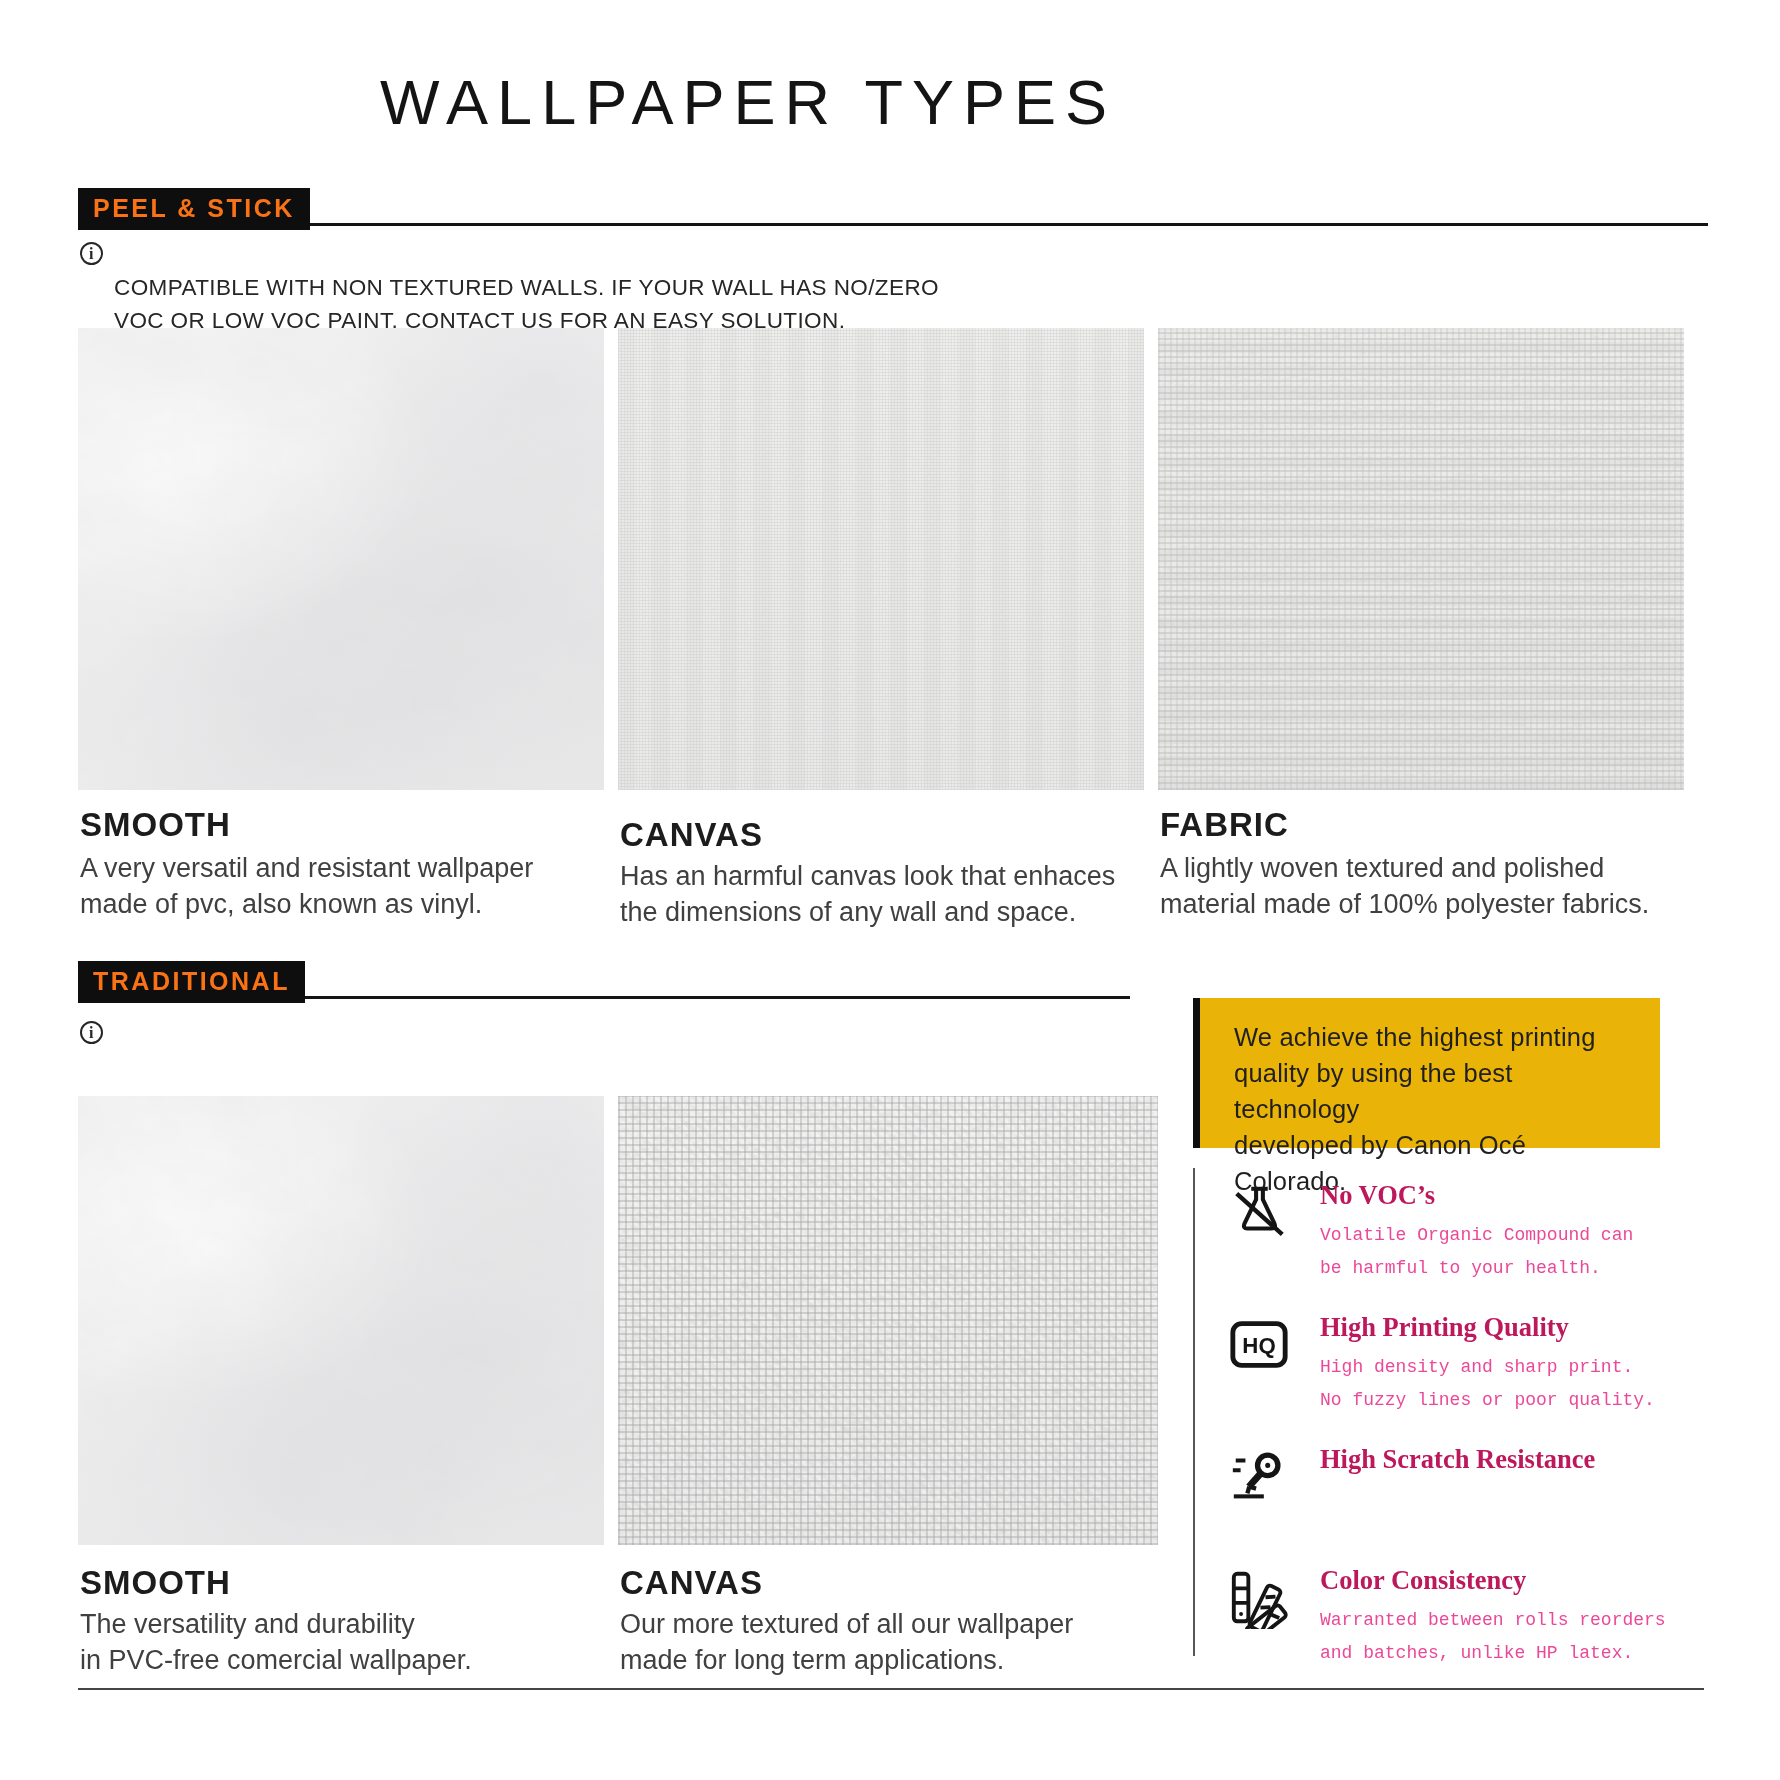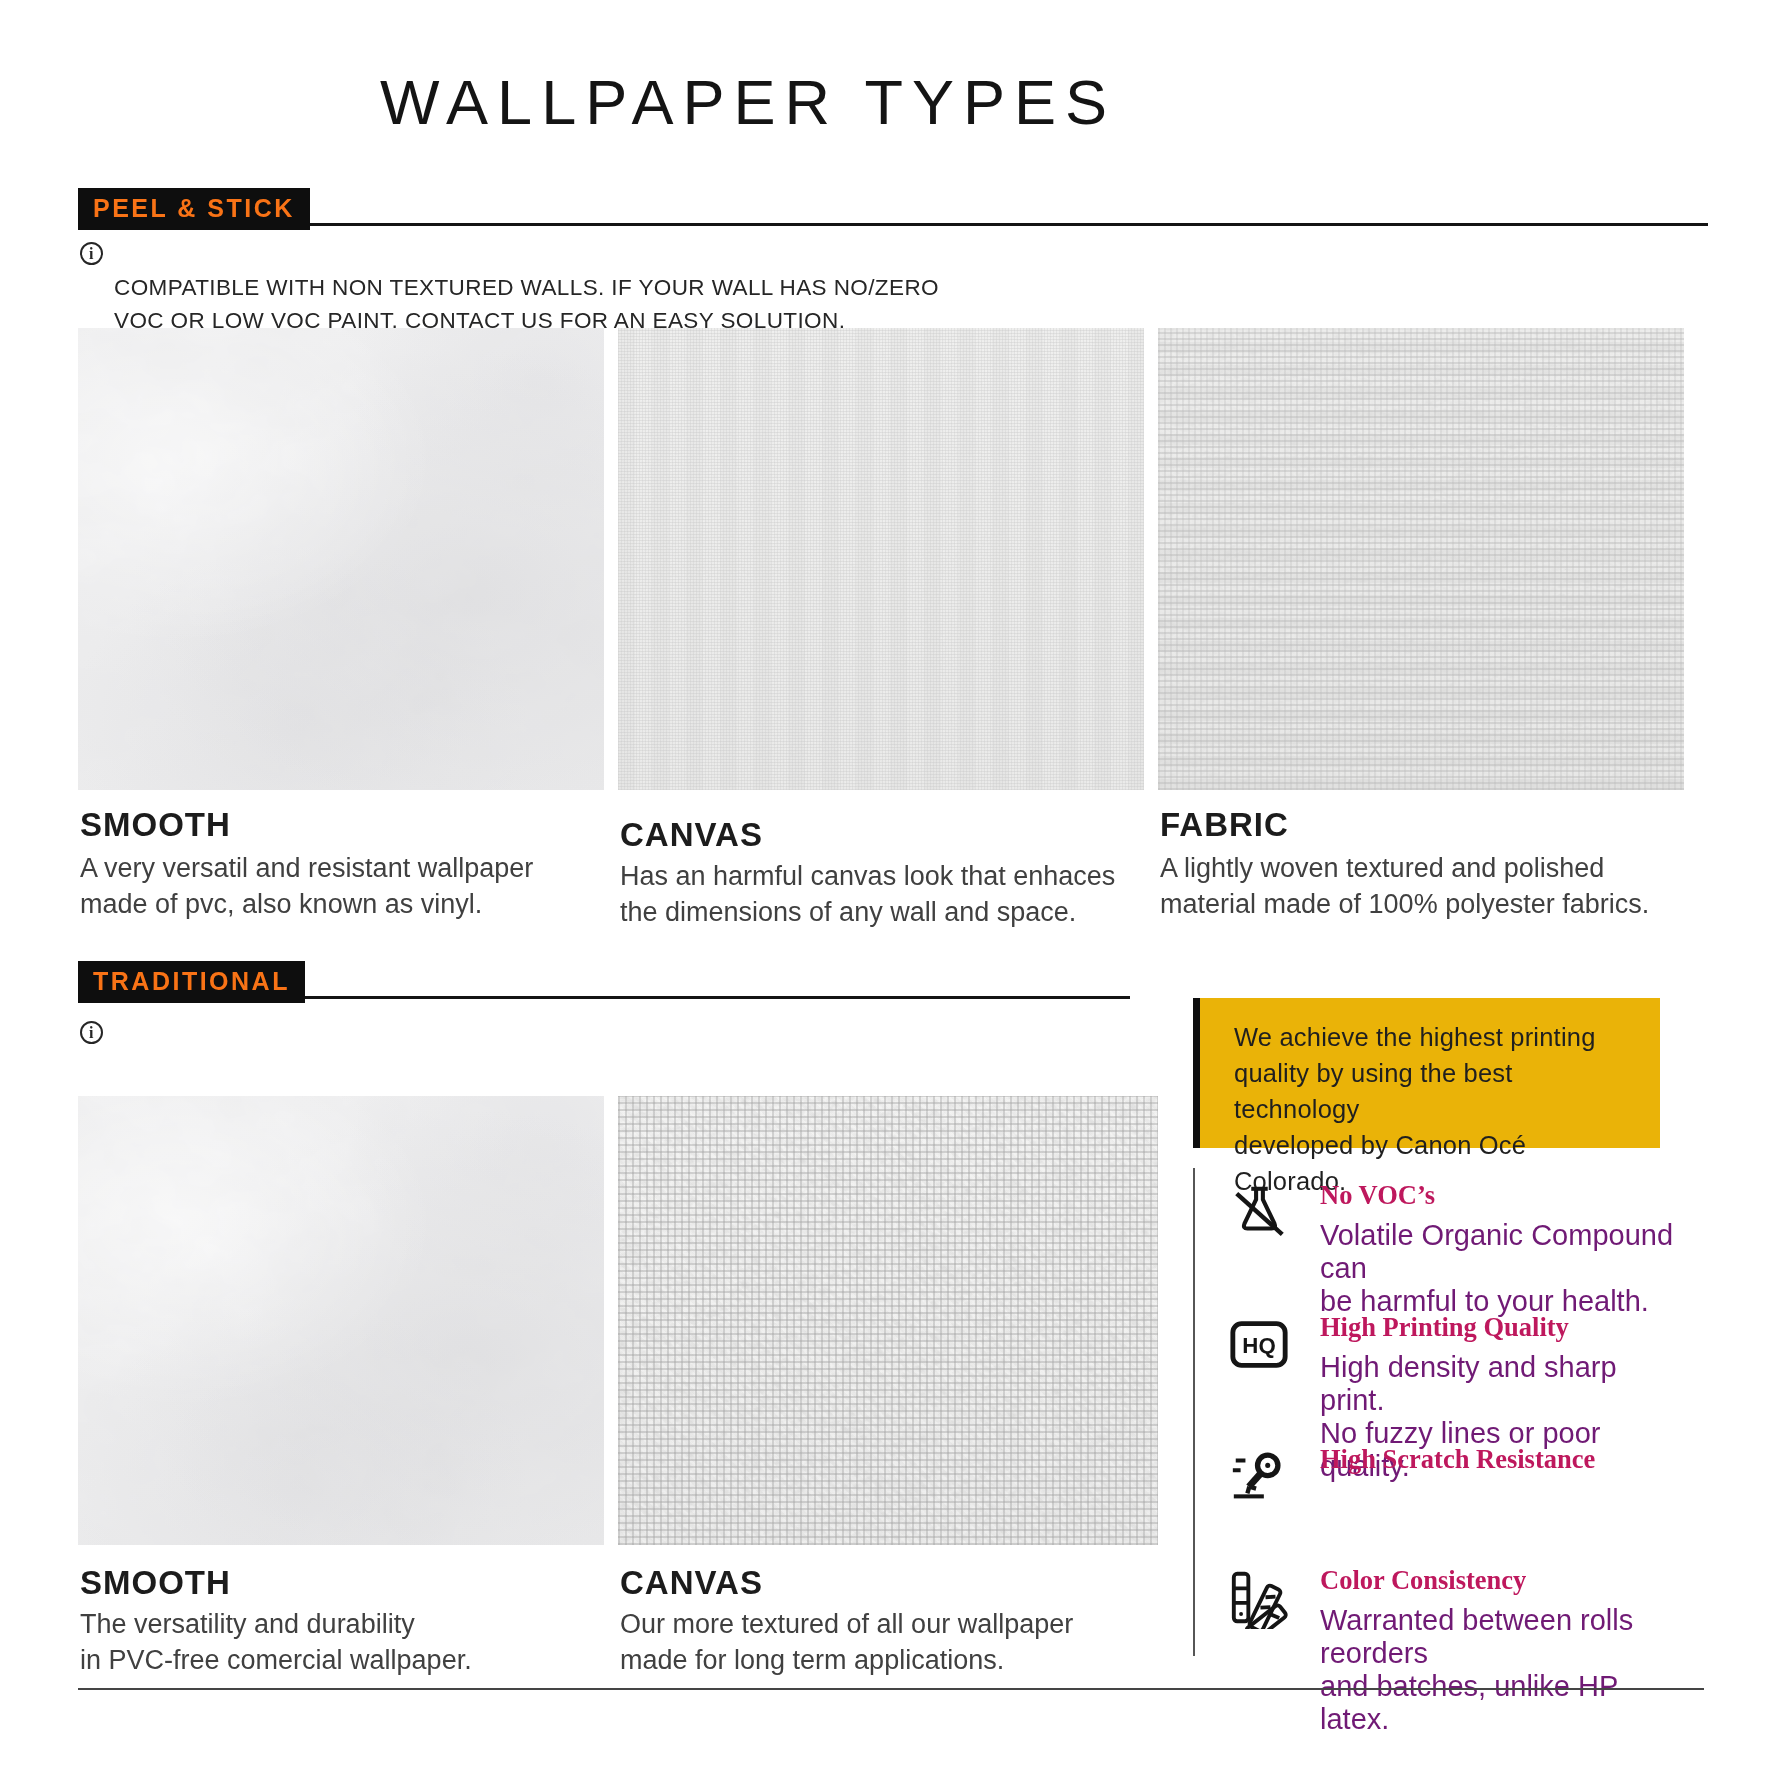--- a/index.html
+++ b/index.html
@@ -77,21 +77,21 @@
   .quote-bar{position:absolute;left:1193px;top:998px;width:7px;height:150px;background:#0e0e0e;}
   .quote-box{position:absolute;left:1200px;top:998px;width:460px;height:150px;background:#eab308;
              box-sizing:border-box;padding:21px 20px 0 34px;}
   .quote-text{font-size:25.5px;color:#1f1f1f;line-height:36px;white-space:pre-line;letter-spacing:0.2px;}
 
   .feat-line{position:absolute;left:1193px;top:1168px;width:2px;height:488px;background:#565656;}
   .feat{position:absolute;left:1228px;width:452px;}
   .feat-icon{position:absolute;left:0;top:2px;width:62px;height:62px;}
   .feat-body{position:absolute;left:92px;top:0;width:360px;}
   .feat-title{font-size:26.5px;font-weight:700;color:#be185d;margin:0 0 8px 0;white-space:nowrap;font-family:Liberation Serif, serif;}
-  .feat-desc{font-size:29px;color:#701a75;line-height:33px;white-space:pre-line;margin:0;}
+  .feat-desc{font-size:18px;color:#ec4899;line-height:33px;white-space:pre-line;margin:0;font-family:Liberation Mono, monospace;}
   .f1{top:1180px;} .f2{top:1312px;} .f3{top:1444px;} .f4{top:1565px;}
 
   
   .rule-footer{position:absolute;left:78px;top:1688px;width:1626px;height:2px;background:#454545;}
 </style>
 </head>
 <body>
 
 <div class="page">
 

